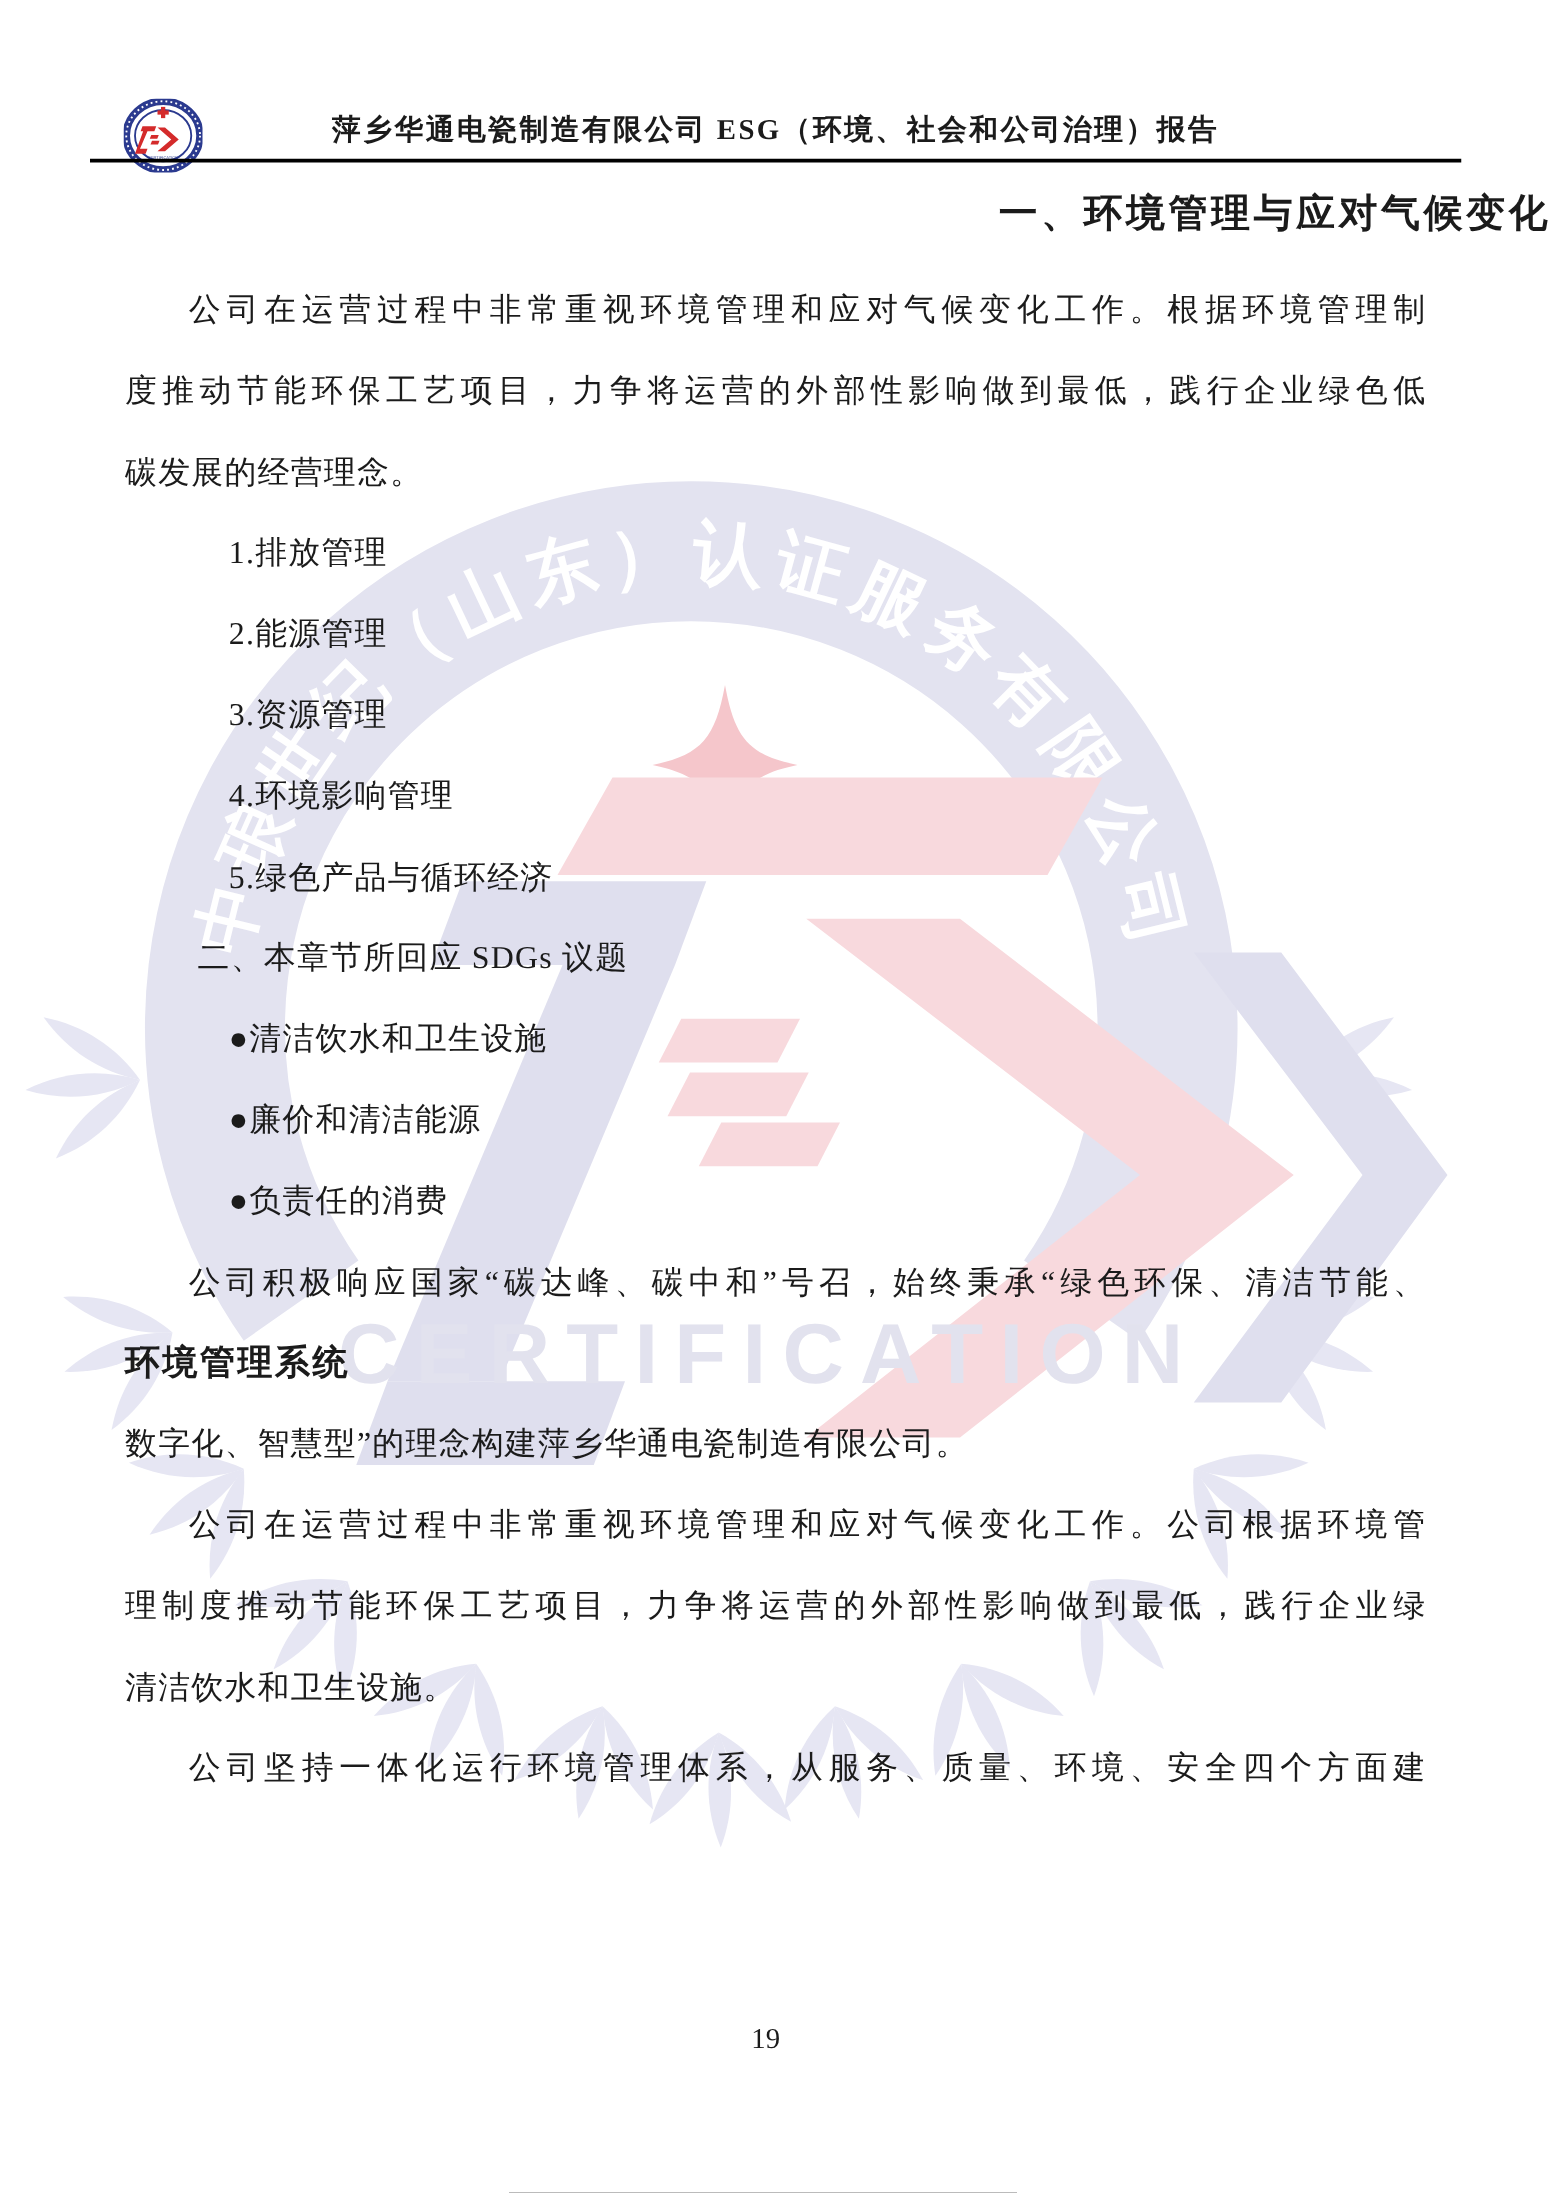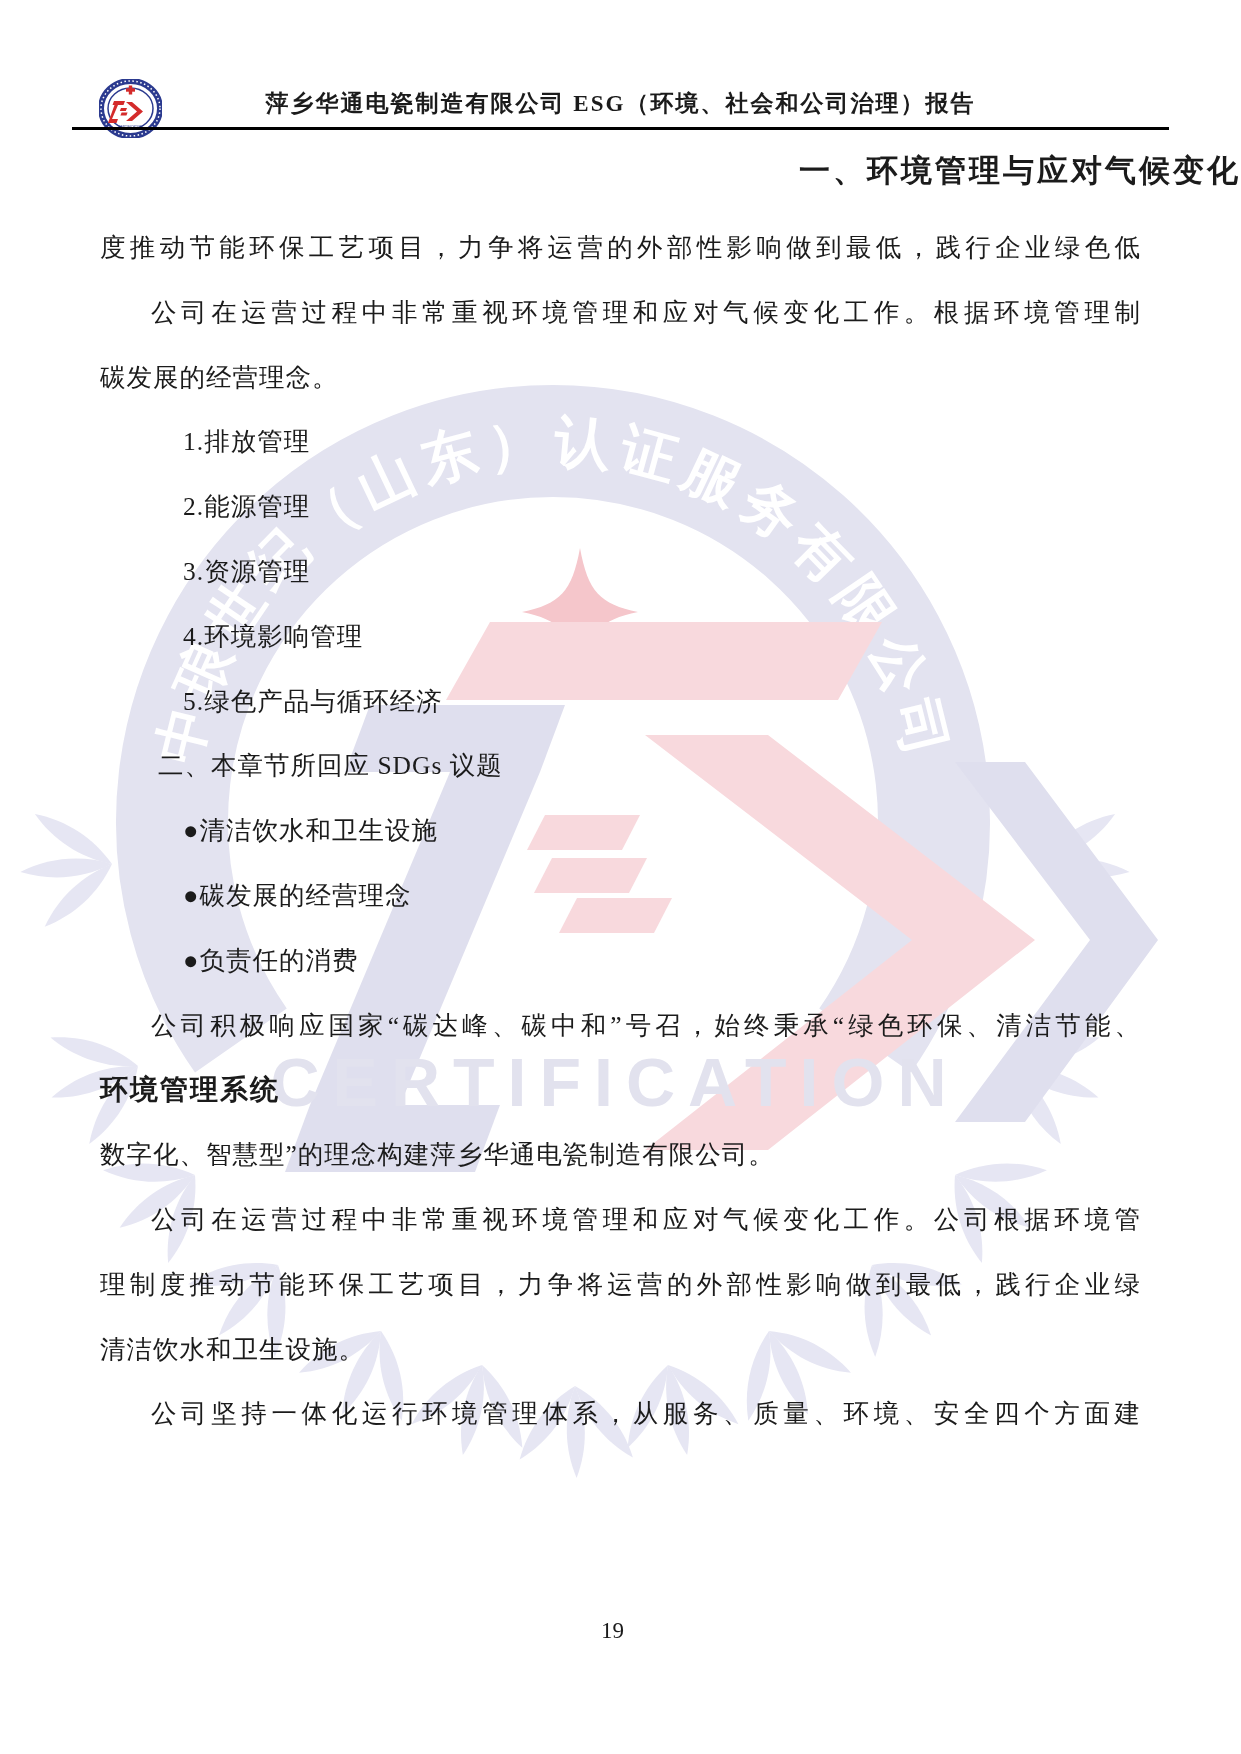--- a/index.html
+++ b/index.html
@@ -130,31 +130,31 @@
       </g>
       <text x="31.5" y="48.5" text-anchor="middle" font-size="3.2" fill="#2b3a8f" font-family="'Liberation Sans',sans-serif">CERTIFICATION</text>
     </svg>
 
     <div class="header-title">萍乡华通电瓷制造有限公司 ESG（环境、社会和公司治理）报告</div>
     <div class="header-rule"></div>
 
     <div class="doc-title">一、环境管理与应对气候变化</div>
 
     <div class="body-lines">
+        <div class="line ind-para j">公司在运营过程中非常重视环境管理和应对气候变化工作。根据环境管理制</div>
         <div class="line  j">度推动节能环保工艺项目，力争将运营的外部性影响做到最低，践行企业绿色低</div>
-        <div class="line ind-para j">公司在运营过程中非常重视环境管理和应对气候变化工作。根据环境管理制</div>
         <div class="line ">碳发展的经营理念。</div>
         <div class="line ind-item">1.排放管理</div>
         <div class="line ind-item">2.能源管理</div>
         <div class="line ind-item">3.资源管理</div>
         <div class="line ind-item">4.环境影响管理</div>
         <div class="line ind-item">5.绿色产品与循环经济</div>
         <div class="line ind-list">二、本章节所回应 SDGs 议题</div>
         <div class="line ind-item">●清洁饮水和卫生设施</div>
-        <div class="line ind-item">●碳发展的经营理念</div>
+        <div class="line ind-item">●廉价和清洁能源</div>
         <div class="line ind-item">●负责任的消费</div>
         <div class="line ind-para j">公司积极响应国家“碳达峰、碳中和”号召，始终秉承“绿色环保、清洁节能、</div>
         <div class="line  h2line">环境管理系统</div>
         <div class="line ">数字化、智慧型”的理念构建萍乡华通电瓷制造有限公司。</div>
         <div class="line ind-para j">公司在运营过程中非常重视环境管理和应对气候变化工作。公司根据环境管</div>
         <div class="line  j">理制度推动节能环保工艺项目，力争将运营的外部性影响做到最低，践行企业绿</div>
         <div class="line ">清洁饮水和卫生设施。</div>
         <div class="line ind-para j">公司坚持一体化运行环境管理体系，从服务、质量、环境、安全四个方面建</div>
       </div>
 

